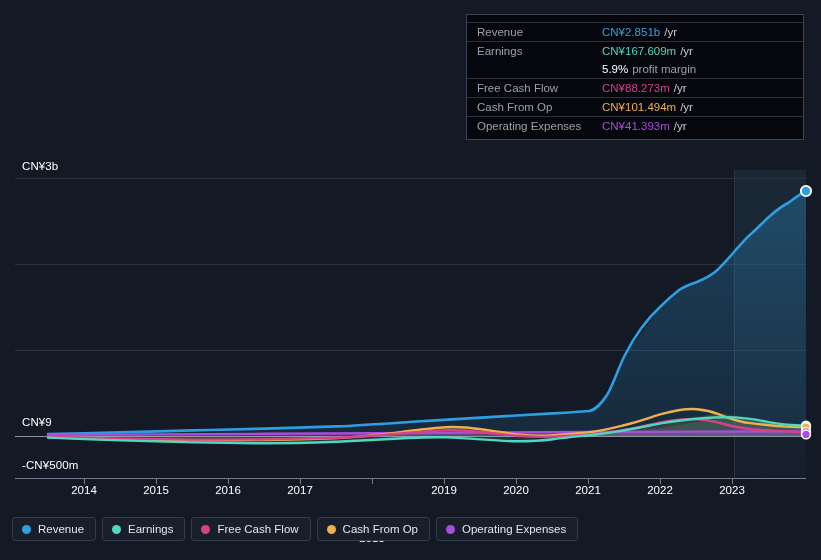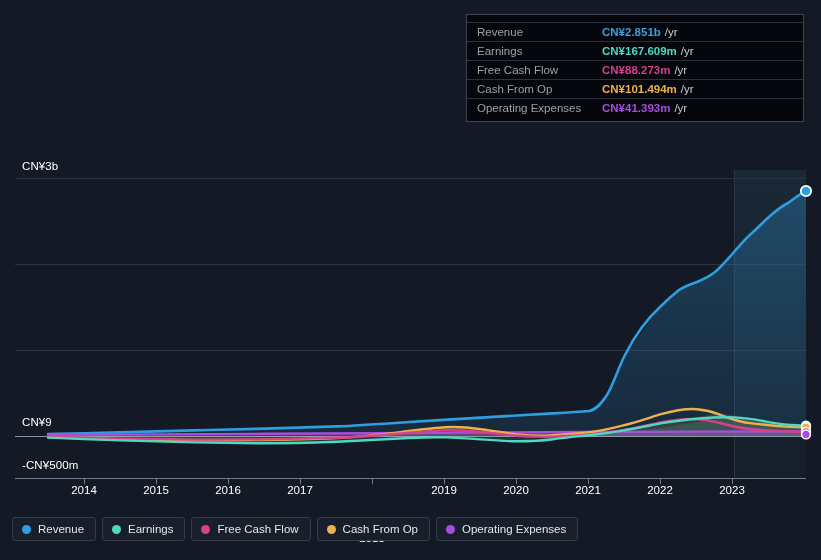--- a/index.html
+++ b/index.html
@@ -93,21 +93,21 @@
   }
   .tt-row.no-rule { border-top: none; }
   .tt-key {
     flex: 0 0 125px;
     font-size: 11.5px;
     color: #9aa1ad;
     white-space: nowrap;
   }
   .tt-val {
     font-size: 11.5px;
-    font-weight: bold;
+    font-weight: normal;
     white-space: nowrap;
   }
   .tt-unit {
     font-size: 11.5px;
     color: #c8ccd4;
     margin-left: 4px;
     font-weight: normal;
   }
   .tt-sub-key {
     font-size: 11.5px;
@@ -294,20 +294,25 @@
         <div class="tt-row">
           <div class="tt-key">Revenue</div>
           <div class="tt-val" style="color: rgb(58, 160, 220);">CN¥2.851b</div>
           <span class="tt-unit">/yr</span>
         </div>
         <div class="tt-row">
           <div class="tt-key">Earnings</div>
           <div class="tt-val" style="color: rgb(79, 216, 192);">CN¥167.609m</div>
           <span class="tt-unit">/yr</span>
         </div>
+        <div class="tt-row no-rule">
+          <div class="tt-key"></div>
+          <div class="tt-val" style="color: rgb(255, 255, 255);">5.9%</div>
+          <span class="tt-sub-key">profit margin</span>
+        </div>
         <div class="tt-row">
           <div class="tt-key">Free Cash Flow</div>
           <div class="tt-val" style="color: rgb(214, 65, 140);">CN¥88.273m</div>
           <span class="tt-unit">/yr</span>
         </div>
         <div class="tt-row">
           <div class="tt-key">Cash From Op</div>
           <div class="tt-val" style="color: rgb(238, 176, 78); text-align: center;">CN¥101.494m</div>
           <span class="tt-unit">/yr</span>
         </div>

